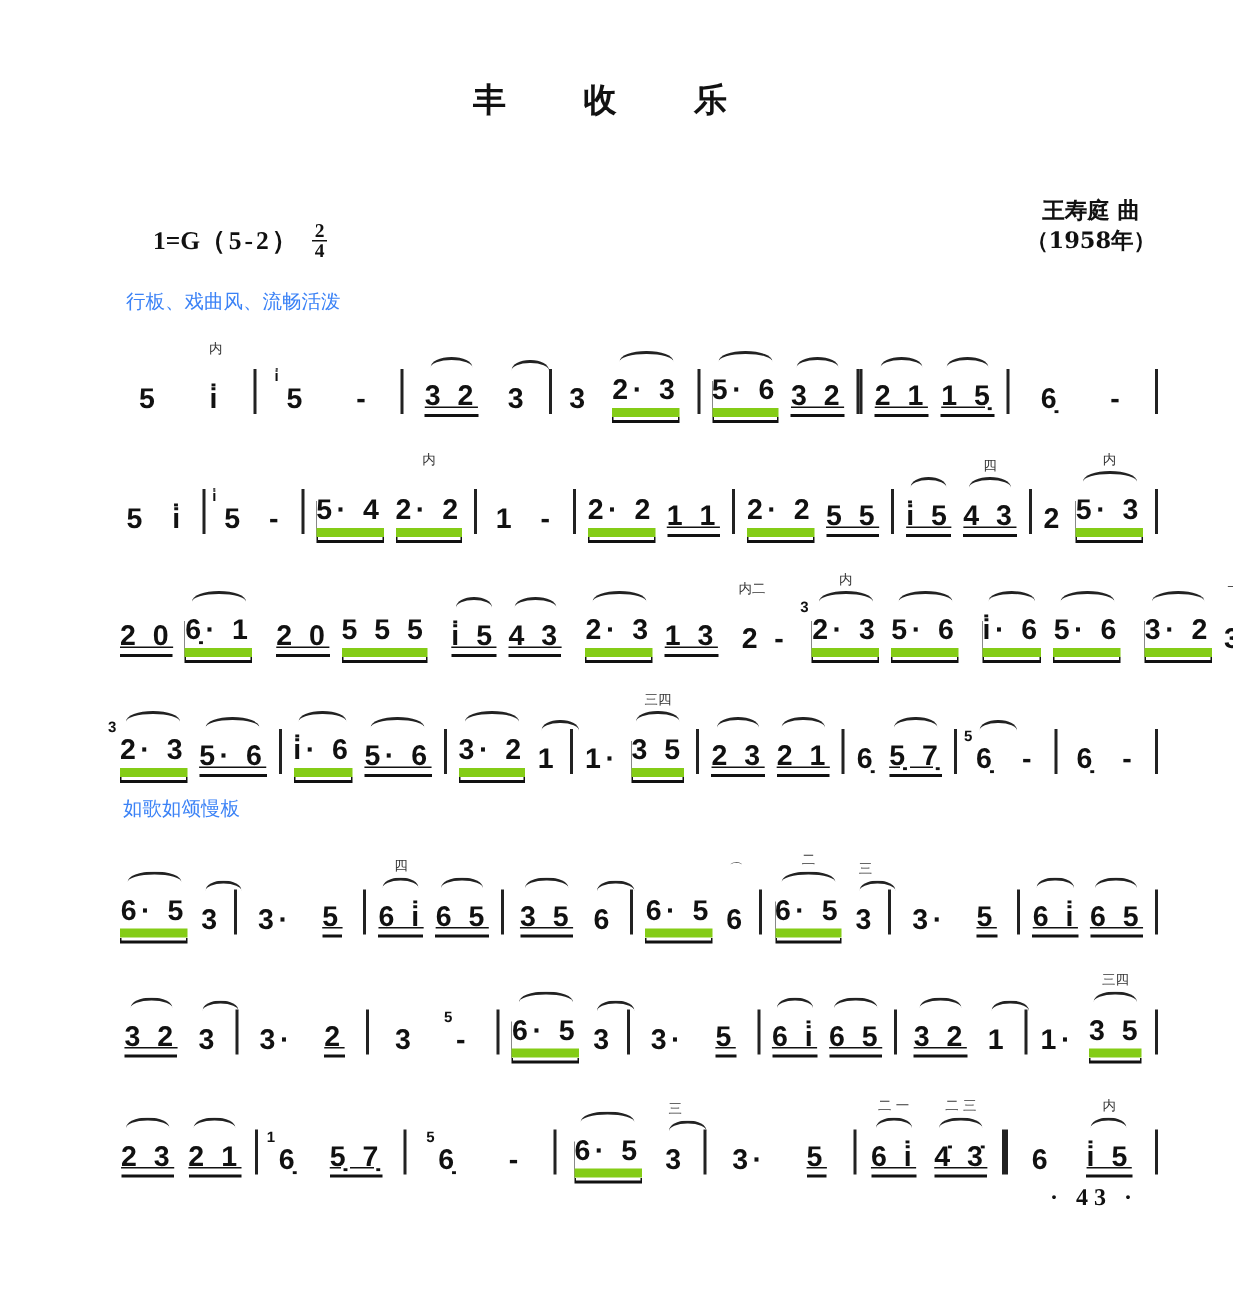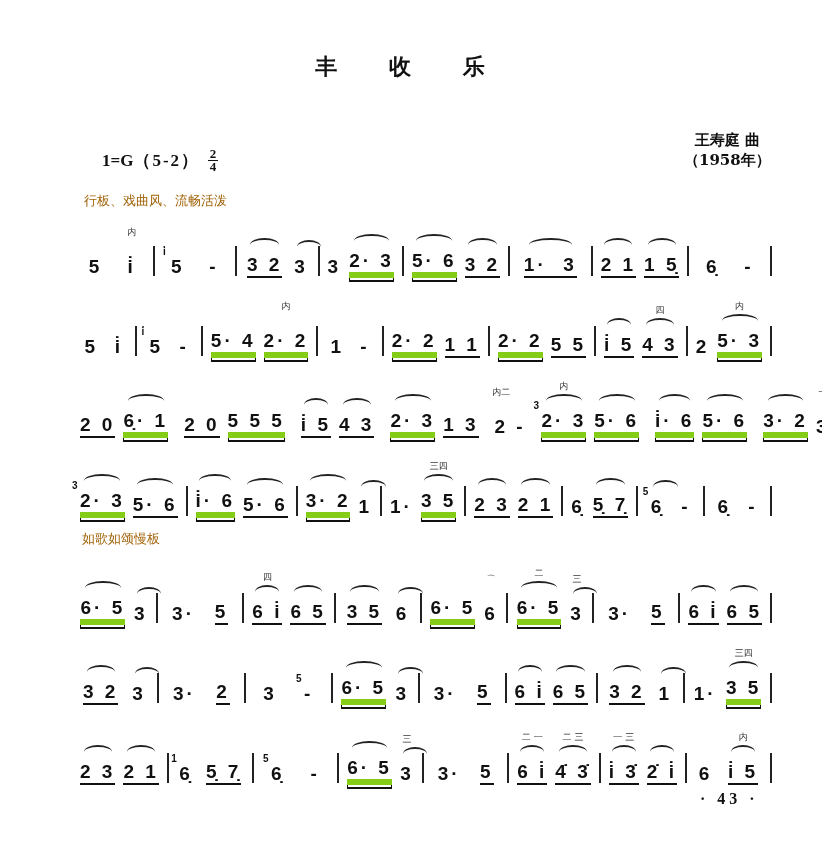--- a/index.html
+++ b/index.html
@@ -15,34 +15,34 @@
       position: absolute; top: 148px; left: 102px; font-family: "Liberation Serif", serif;
       font-size: 17px; font-weight: bold; display: flex; align-items: center; gap: 2px;
     }
     .key .frac { display: inline-flex; flex-direction: column; align-items: center; font-size: 13px; line-height: 12px; margin-left: 8px; }
     .key .frac .bar { width: 10px; border-top: 1.5px solid #111; }
     .composer {
       position: absolute; top: 130px; left: 684px; font-family: "DejaVu Serif", serif;
       font-size: 15px; font-weight: bold; line-height: 20px; text-align: center;
     }
     .tempo {
-      position: absolute; font-family: "DejaVu Serif", serif; font-size: 13px; color: #a16207;
+      position: absolute; font-family: "DejaVu Serif", serif; font-size: 13px; color: #3b82f6;
     }
     .row {
       position: absolute; left: 72px; width: 700px; height: 70px;
       display: flex; align-items: flex-end;
     }
     .measure { display: flex; align-items: flex-end; justify-content: space-around; flex: 1; height: 100%; position: relative; padding: 0 4px; }
     .barline { width: 2px; background: #222; height: 30px; align-self: flex-end; margin-bottom: 2px; }
     .group { position: relative; display: inline-flex; flex-direction: column; align-items: center; margin: 0 4px; }
     .group .notes {
       font-family: "Liberation Sans", sans-serif; font-weight: bold; font-size: 19px; letter-spacing: 3px;
       line-height: 22px; white-space: pre; position: relative;
     }
-    .group.u1 .notes { border-bottom: 2px solid #111; }
+    .group.u1 .notes { border-bottom: 2px solid #111; text-decoration: underline; }
     .group.u2 .notes { border-bottom: 6px solid #84cc16; box-shadow: 0 3px 0 -1px #fff, 0 4px 0 0 #111; }
     .slur {
       position: absolute; top: -16px; left: 10%; width: 80%; height: 12px;
       border-top: 2px solid #222; border-radius: 50% 50% 0 0;
     }
     .mark {
       position: absolute; top: -30px; left: 50%; transform: translateX(-50%);
       font-family: "DejaVu Serif", serif; font-size: 9px; color: #333; white-space: nowrap;
     }
     .grace {
@@ -128,26 +128,20 @@
         <span class="group u2">
           <span class="slur"></span>
           <span class="notes">5· 6</span>
         </span>
         <span class="group u1">
           <span class="slur"></span>
           <span class="notes">3 2</span>
         </span>
       </div>
       <span class="barline"></span>
-      <div class="measure">
-        <span class="group u1">
-          <span class="slur"></span>
-          <span class="notes">1·  3</span>
-        </span>
-      </div>
       <span class="barline"></span>
       <div class="measure">
         <span class="group u1">
           <span class="slur"></span>
           <span class="notes">2 1</span>
         </span>
         <span class="group u1">
           <span class="slur"></span>
           <span class="notes">1 5̣</span>
         </span>
@@ -651,31 +645,20 @@
           <span class="mark">二 一</span>
           <span class="notes">6 i̇</span>
         </span>
         <span class="group u1">
           <span class="slur"></span>
           <span class="mark">二 三</span>
           <span class="notes">4̇ 3̇</span>
         </span>
       </div>
       <span class="barline"></span>
-      <div class="measure">
-        <span class="group u1">
-          <span class="slur"></span>
-          <span class="mark">一 三</span>
-          <span class="notes">i̇ 3̇</span>
-        </span>
-        <span class="group u1">
-          <span class="slur"></span>
-          <span class="notes">2̇ i̇</span>
-        </span>
-      </div>
       <span class="barline"></span>
       <div class="measure">
         <span class="group">
           <span class="notes">6</span>
         </span>
         <span class="group u1">
           <span class="slur"></span>
           <span class="mark">内</span>
           <span class="notes">i̇ 5</span>
         </span>

